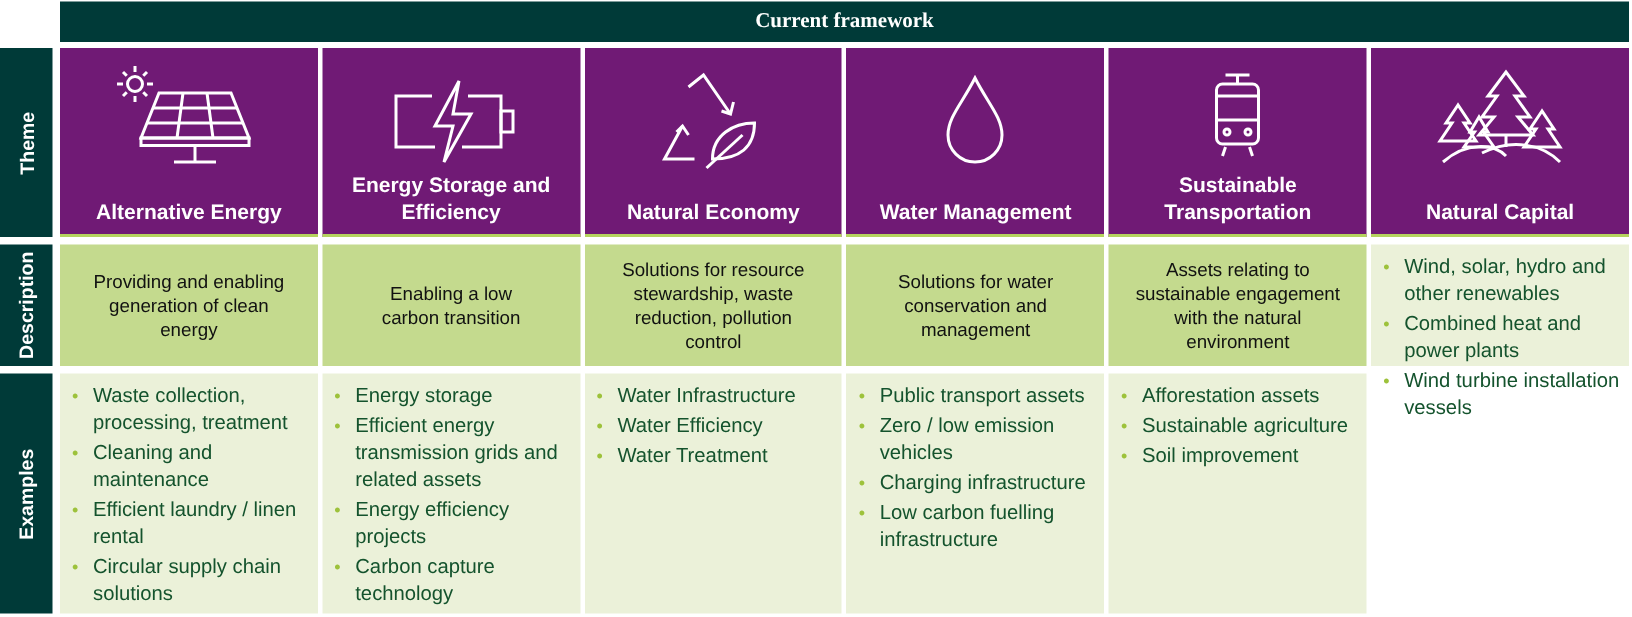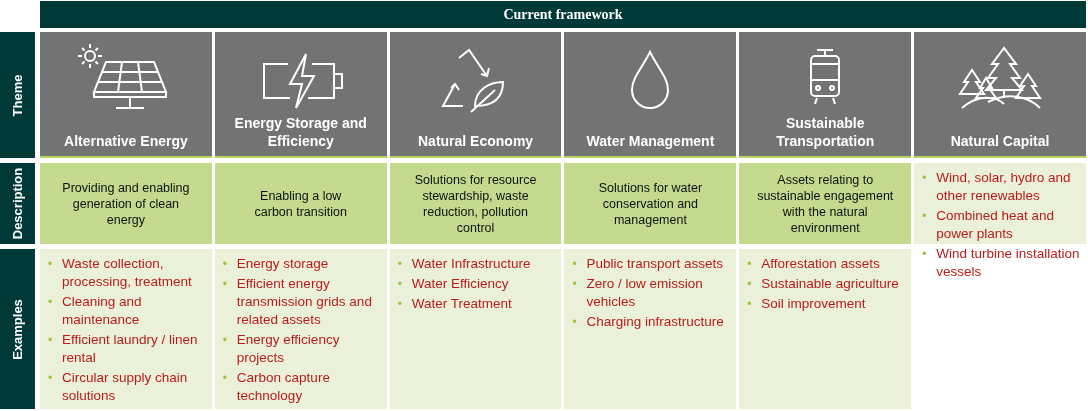--- a/index.html
+++ b/index.html
@@ -26,38 +26,38 @@
 
   .grid {
     position: absolute; left: 40px; top: 32px; width: 1046px;
     display: grid;
     grid-template-columns: repeat(6, 1fr);
     grid-template-rows: 126px 81px 160px;
     column-gap: 3px; row-gap: 5px;
   }
 
   .theme-cell {
-    background: #737373; color: #fff;
+    background: #701a75; color: #fff;
     display: flex; flex-direction: column; align-items: center;
     justify-content: flex-end; padding-bottom: 6px; position: relative;
     border-bottom: 2px solid #b5d35f;
   }
   .theme-icon { position: absolute; top: 10px; left: 50%; transform: translateX(-50%); }
   .theme-title {
     font-weight: bold; font-size: 14px; text-align: center; line-height: 18px;
   }
 
   .desc-cell {
     background: #c4da8e; color: #111;
     display: flex; align-items: center; justify-content: center; text-align: center;
     font-size: 12.5px; line-height: 16px; padding: 4px 14px;
   }
 
   .ex-cell {
-    background: #ebf1d9; color: #b91c1c;
+    background: #ebf1d9; color: #14532d;
     font-size: 13.5px; line-height: 18px; padding: 6px 6px 4px 8px;
   }
   .ex-cell ul { list-style: none; }
   .ex-cell li {
     position: relative; padding-left: 14px; margin-bottom: 2px;
   }
   .ex-cell li::before {
     content: "\2022"; position: absolute; left: 0; top: 0; color: #9dc23b; font-size: 12px;
   }
 </style>
@@ -201,20 +201,21 @@
       <li>Water Infrastructure</li>
       <li>Water Efficiency</li>
       <li>Water Treatment</li>
     </ul>
   </div>
   <div class="ex-cell">
     <ul>
       <li>Public transport assets</li>
       <li>Zero / low emission vehicles</li>
       <li>Charging infrastructure</li>
+      <li>Low carbon fuelling infrastructure</li>
     </ul>
   </div>
   <div class="ex-cell">
     <ul>
       <li>Afforestation assets</li>
       <li>Sustainable agriculture</li>
       <li>Soil improvement</li>
     </ul>
   </div>
 </div>

